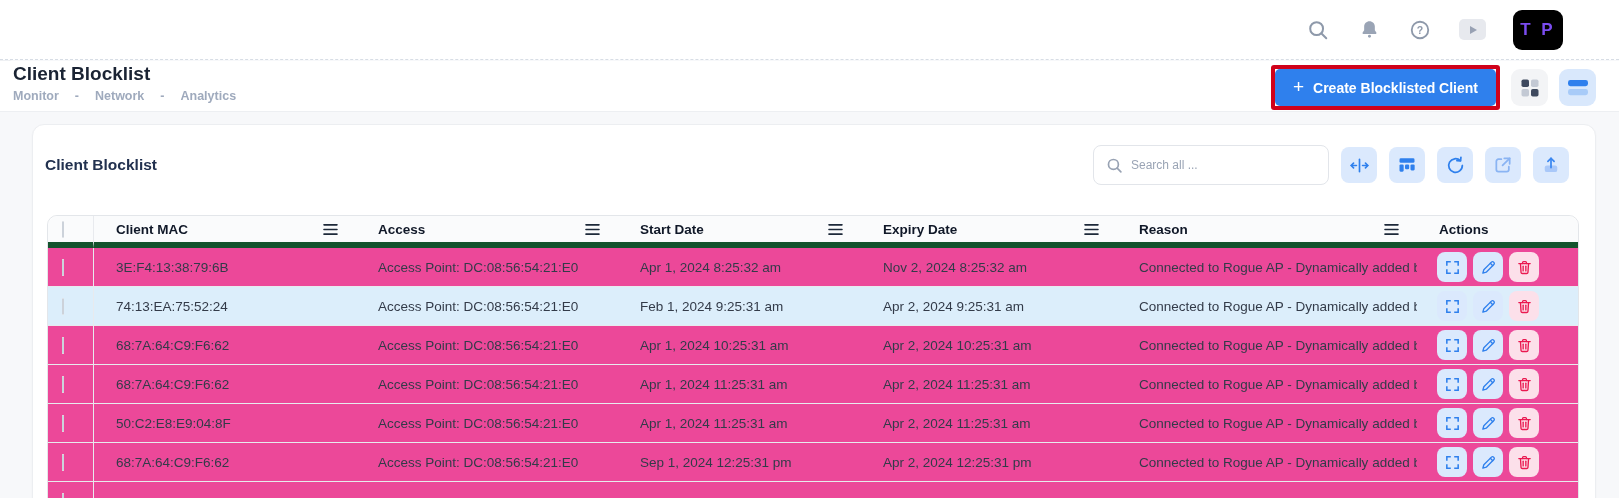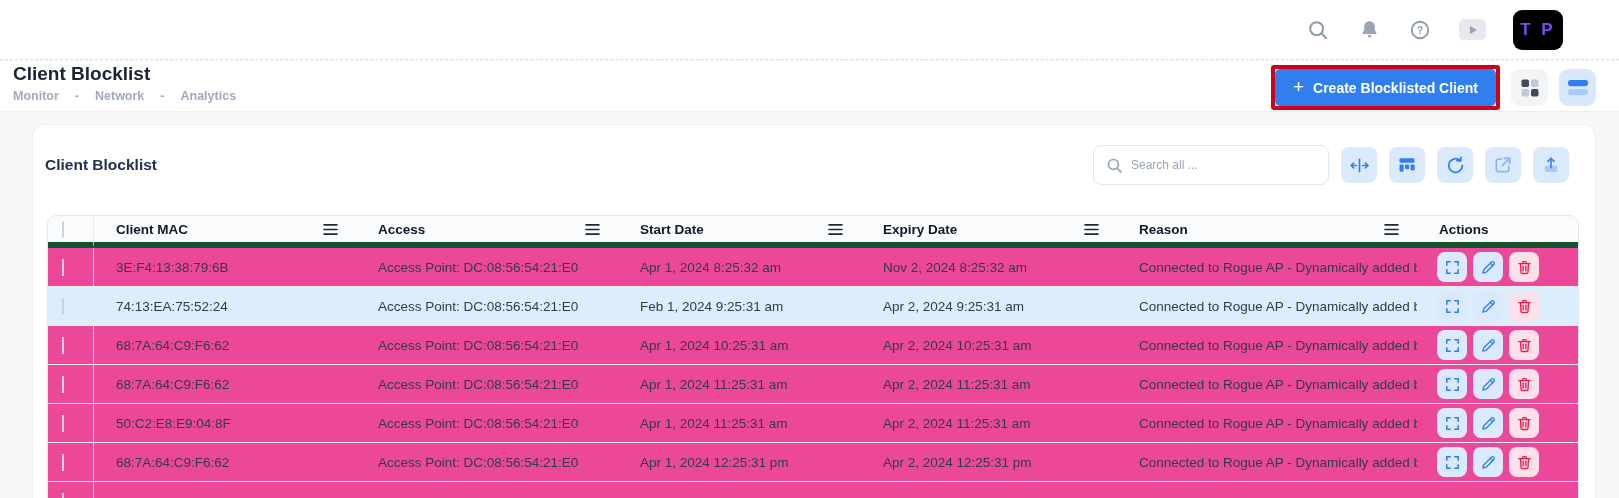--- a/index.html
+++ b/index.html
@@ -462,21 +462,21 @@
           </svg>
         </button>
       </span>
     </td>
   </tr>
 
   <tr>
     <td class="cb-cell"><span class="checkbox"></span></td>
     <td>68:7A:64:C9:F6:62</td>
     <td>Access Point: DC:08:56:54:21:E0</td>
-    <td>Apr 1, 2024 12:25:31 pm</td>
+    <td>Sep 1, 2024 12:25:31 pm</td>
     <td>Apr 2, 2024 12:25:31 pm</td>
     <td>Connected to Rogue AP - Dynamically added b</td>
     <td class="actions-cell">
       <span class="row-actions">
         <button class="act-btn act-blue">
           <svg width="17" height="17" viewBox="0 0 24 24" fill="none" stroke="#2f80ed" stroke-width="2.2" stroke-linecap="square">
             <path d="M4 8.5V4h4.5"></path>
                     <path d="M15.5 4H20v4.5"></path>
                     <path d="M20 15.5V20h-4.5"></path>
                     <path d="M8.5 20H4v-4.5"></path>

